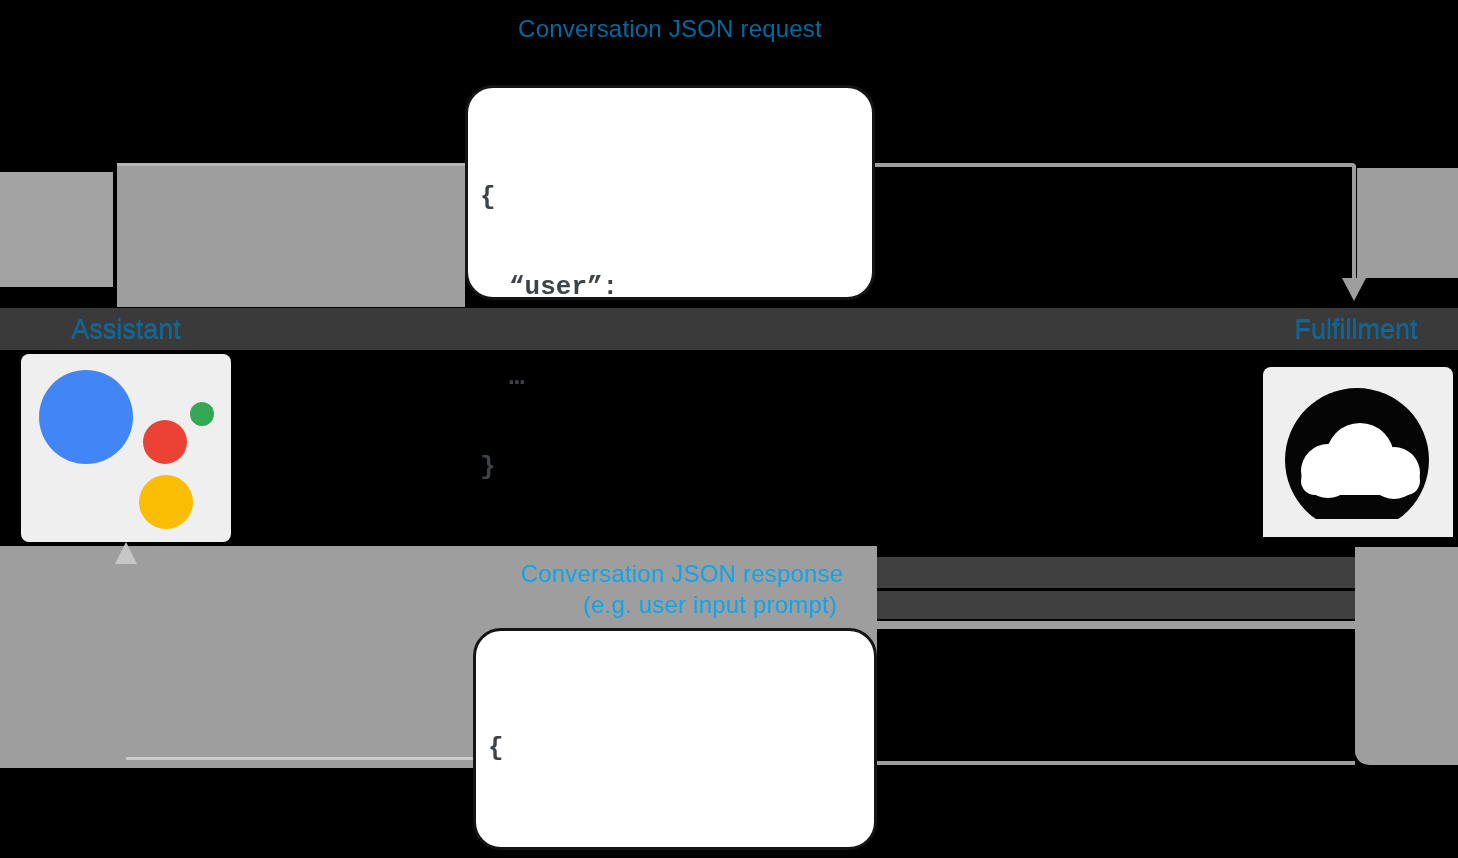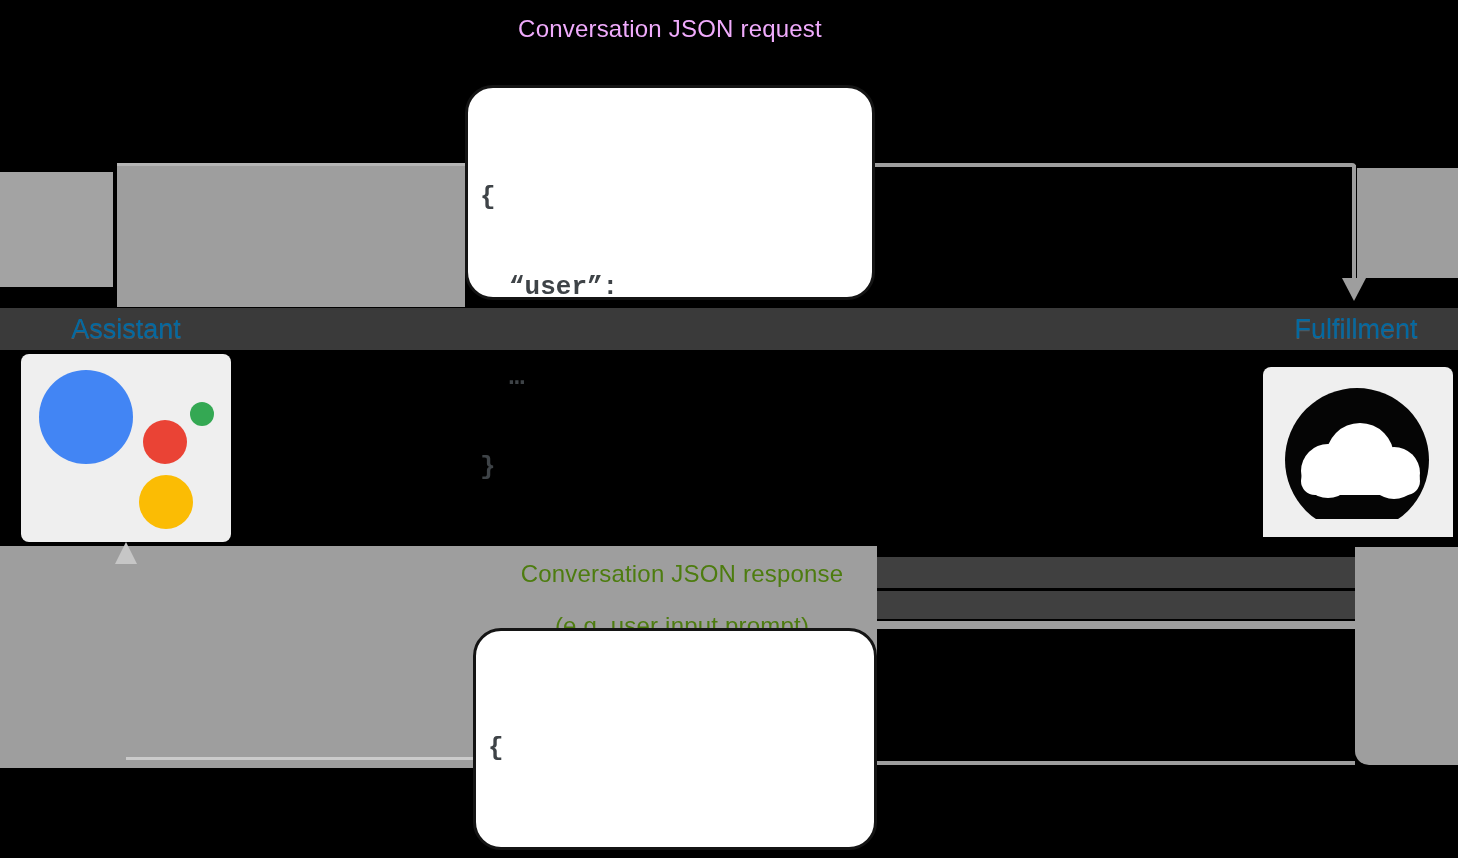--- a/index.html
+++ b/index.html
@@ -4,22 +4,22 @@
 <style>
   html,body{margin:0;padding:0;background:#000;}
   #stage{
     position:relative;width:1458px;height:858px;overflow:hidden;
     background:#000;font-family:"Liberation Sans",sans-serif;
   }
   .abs{position:absolute;}
 
   
   .cap{width:1340px;left:0;text-align:center;font-size:24px;line-height:29px;
-       color:#f0abfc;letter-spacing:.2px;}
-  .cap.on-gray{width:1364px;color:#4d7c0f;}
+       color:#0369a1;letter-spacing:.2px;}
+  .cap.on-gray{width:1364px;color:#0ea5e9;}
 
   
   .band{background:#9e9e9e;}
   .lightline{background:#cbcbcb;}
 
   
   .label-stripe{left:0;top:308px;width:1458px;height:42px;background:#3a3a3a;}
   .endpoint-label{top:314px;font-size:27px;color:#0369a1;text-align:center;
                   text-shadow:0 1px 0 rgba(190,190,190,.22);}
 
@@ -85,21 +85,21 @@
         <circle cx="97" cy="90" r="34"></circle>
         <circle cx="131" cy="106" r="26"></circle>
         <rect x="38" y="100" width="119" height="28" rx="14"></rect>
       </g>
     </svg>
   </div>
 
   <div class="abs cap" style="top:14px;">Conversation JSON request</div>
 
   <div class="abs cap on-gray" style="top:559px;">Conversation JSON response</div>
-  <div class="abs cap on-gray" style="top:611px;">(e.g. user input prompt)</div>
+  <div class="abs cap on-gray" style="top:590px;margin-left:28px;">(e.g. user input prompt)</div>
 
   <div class="abs json-box" style="left:465px;top:85px;width:410px;height:215px;">
     <div class="code" style="position:absolute;left:12px;top:34px;">
       <span class="ln">{</span>
       <span class="ln indent">“user”:</span>
       <span class="ln indent">…</span>
       <span class="ln">}</span>
     </div>
   </div>
 

